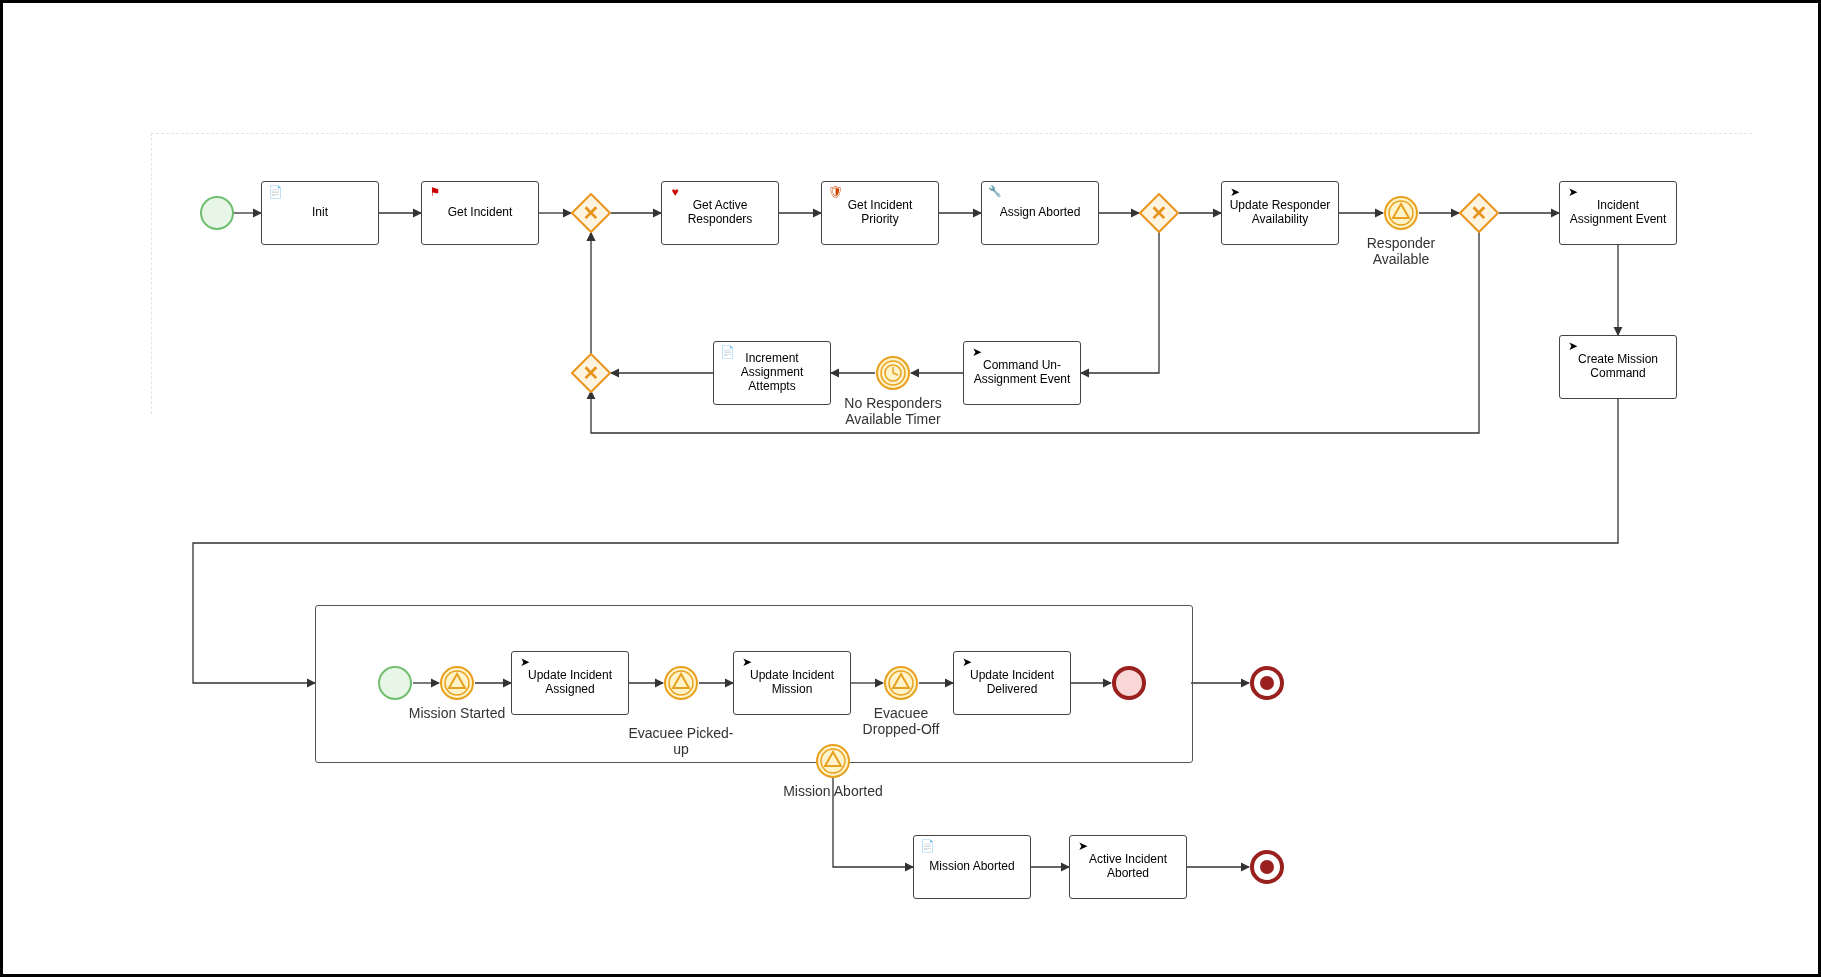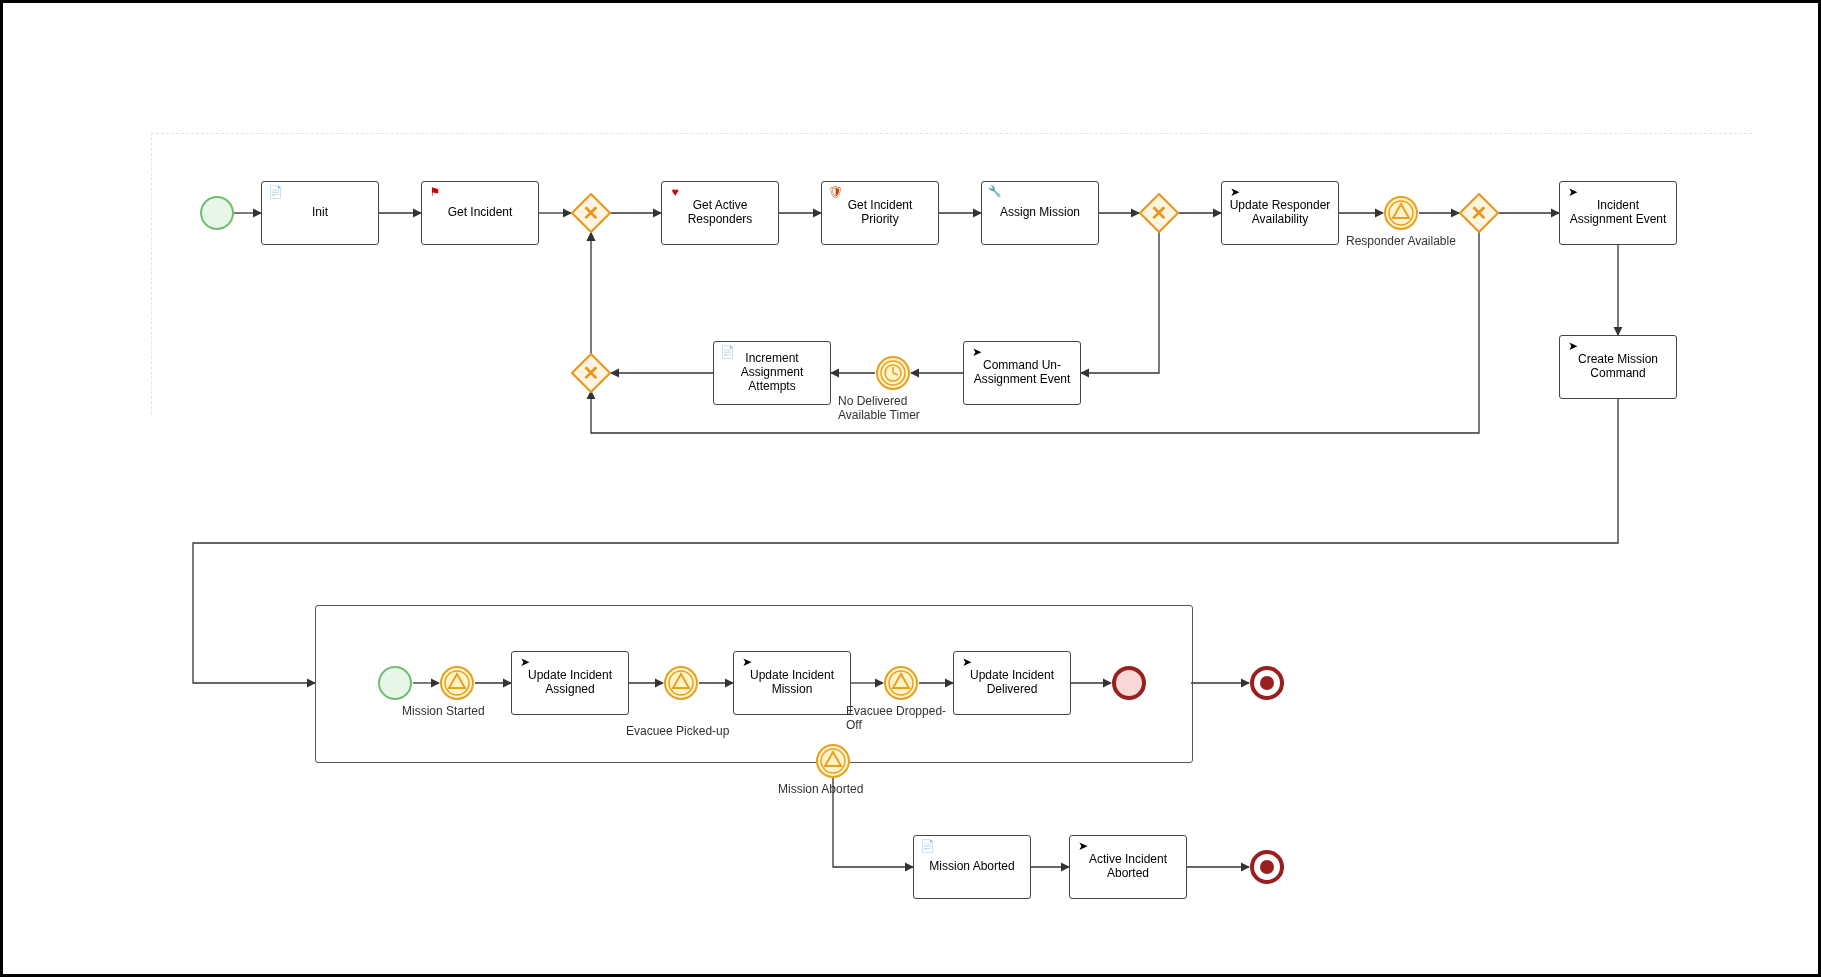--- a/index.html
+++ b/index.html
@@ -55,23 +55,23 @@
   .gateway svg { width: 40px; height: 40px; }
   .start-event, .end-event, .catch-event {
     position: absolute;
     width: 36px;
     height: 36px;
   }
   .start-event svg, .end-event svg, .catch-event svg { width: 36px; height: 36px; }
   .event-label {
     position: absolute;
     width: 110px;
-    font-size: 12px;
+    font-size: 14px;
     line-height: 1.15;
-    text-align: left;
+    text-align: center;
     color: #333;
     transform: translateX(-50%);
   }
   .subproc {
     position: absolute;
     border: 1px solid #555;
     border-radius: 3px;
     background: transparent;
   }
   .lane {
@@ -172,21 +172,21 @@
     <span>Get Active Responders</span>
   </div>
 
   <div class="task" style="left:818px; top:178px;">
     <span class="corner-icon" style="color:#cc4400;">🛡</span>
     <span>Get Incident Priority</span>
   </div>
 
   <div class="task" style="left:978px; top:178px;">
     <span class="corner-icon" style="font-size:11px;">🔧</span>
-    <span>Assign Mission</span>
+    <span>Assign Aborted</span>
   </div>
 
   <div class="gateway" style="left:1136px; top:190px;">
     <svg viewBox="0 0 40 40">
         <polygon points="20,1 39,20 20,39 1,20" fill="#fff4e0" stroke="#e8941f" stroke-width="2"></polygon>
         <text x="20" y="27" text-anchor="middle" font-size="20" fill="#e8941f" font-weight="bold">✕</text>
       </svg>
   </div>
 
   <div class="task" style="left:1218px; top:178px;">
@@ -227,21 +227,21 @@
 
   <div class="catch-event" style="left:872px; top:352px;">
     <svg viewBox="0 0 36 36">
       <circle cx="18" cy="18" r="16" fill="#fff3c9" stroke="#e8a01f" stroke-width="2"></circle>
       <circle cx="18" cy="18" r="12" fill="none" stroke="#e8a01f" stroke-width="1.5"></circle>
       <circle cx="18" cy="18" r="8" fill="none" stroke="#e8a01f" stroke-width="1.5"></circle>
       <line x1="18" y1="18" x2="18" y2="12" stroke="#e8a01f" stroke-width="1.5"></line>
       <line x1="18" y1="18" x2="23" y2="20" stroke="#e8a01f" stroke-width="1.5"></line>
     </svg>
   </div>
-  <div class="event-label" style="left:890px; top:392px;">No Delivered Available Timer</div>
+  <div class="event-label" style="left:890px; top:392px;">No Responders Available Timer</div>
 
   <div class="task" style="left:710px; top:338px;">
     <span class="corner-icon">📄</span>
     <span>Increment Assignment Attempts</span>
   </div>
 
   <div class="gateway" style="left:568px; top:350px;">
     <svg viewBox="0 0 40 40">
         <polygon points="20,1 39,20 20,39 1,20" fill="#fff4e0" stroke="#e8941f" stroke-width="2"></polygon>
         <text x="20" y="27" text-anchor="middle" font-size="20" fill="#e8941f" font-weight="bold">✕</text>

